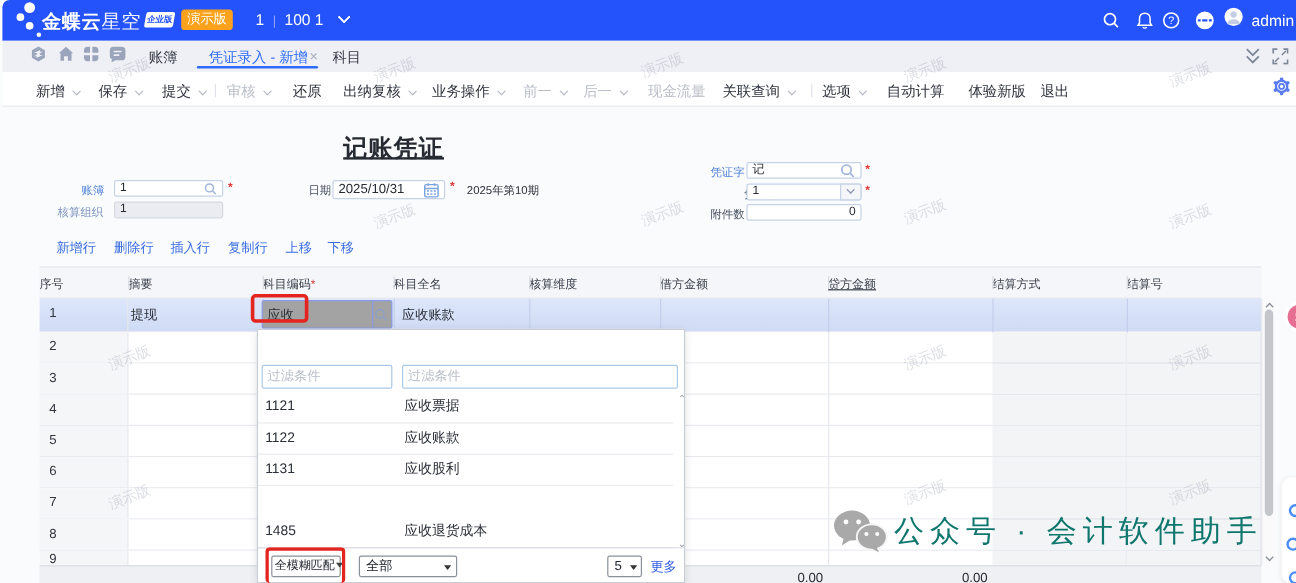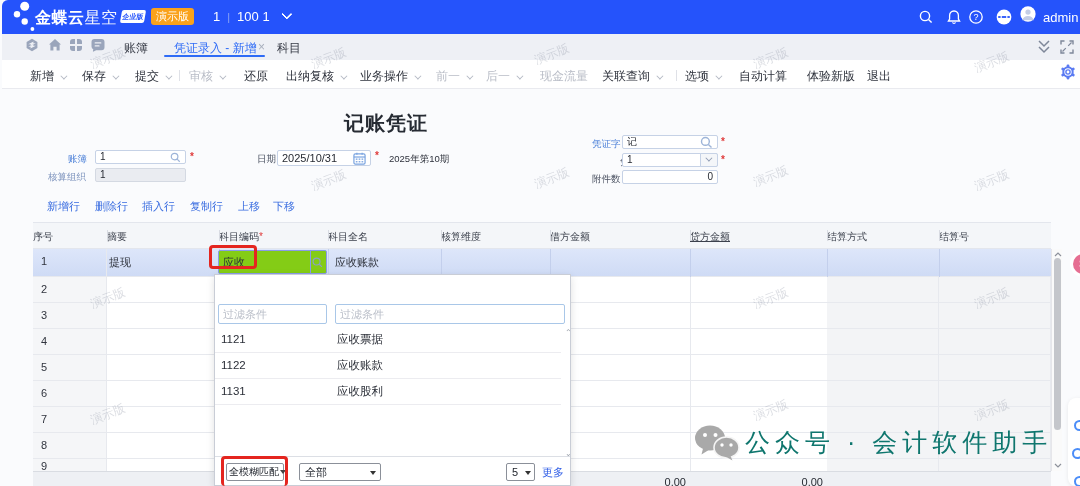--- a/index.html
+++ b/index.html
@@ -22,21 +22,21 @@
   .tab { position:absolute; top:6px; font-size:12px; color:#363a45; }
   .tab.active { color:#2e6bf6; }
   #tabline { position:absolute; left:162px; top:21px; width:101px; height:2px; background:#2e6bf6; border-radius:1px; }
   
   #toolbar { position:absolute; left:2px; top:60px; right:0; height:29px; background:#fff; border-bottom:1px solid #e9eaef; }
   .ti { position:absolute; top:8px; font-size:12px; color:#2e323c; white-space:nowrap; }
   .ti.dis { color:#b9bdc7; }
   .car { display:inline-block; width:5px; height:5px; border-right:1.2px solid #b3b8c3; border-bottom:1.2px solid #b3b8c3; transform:rotate(45deg) translateY(-2px); margin-left:6px; }
   .tdiv { position:absolute; top:10px; width:1px; height:11px; background:#dfe1e7; }
   
-  #title { position:absolute; left:286px; top:110px; width:200px; text-align:center; font-size:20px; font-weight:bold; color:#262b33; letter-spacing:1px;}
+  #title { position:absolute; left:286px; top:110px; width:200px; text-align:left; font-size:20px; font-weight:bold; color:#262b33; letter-spacing:1px;text-decoration:underline;}
   .lbl { position:absolute; font-size:9.5px; color:#495060; white-space:nowrap; }
   .lbl.blue { color:#4c80d8; }
   .ipt { position:absolute; background:#fff; border:1px solid #c6d2e6; border-radius:2px; font-size:10px; color:#272b33; padding:0 4px; }
   .star { position:absolute; color:#e03a3a; font-size:10px; font-weight:bold; }
   
   .glink { position:absolute; top:199px; font-size:11px; color:#3a6de0; }
   
   #tbl { position:absolute; left:33px; top:222px; width:1029px; height:264px; }
   .hdrow { position:absolute; left:0; top:0; width:1018px; height:27px; background:#f4f6f9; border-top:1px solid #e3e6ed; border-bottom:1px solid #e3e6ed; }
   .hc { position:absolute; top:7px; font-size:10px; color:#3c414d; }
@@ -312,21 +312,21 @@
   <div id="sbar">
     <svg class="abs" style="left:2px;top:2px" width="8" height="8" viewBox="0 0 8 8">
         <path d="M1 5 L4 2 L7 5" fill="none" stroke="#8d919b" stroke-width="1.2"></path>
       </svg>
     <div id="sthumb"></div>
     <svg class="abs" style="left:2px;top:212px" width="8" height="8" viewBox="0 0 8 8">
         <path d="M1 3 L4 6 L7 3" fill="none" stroke="#8d919b" stroke-width="1.2"></path>
       </svg>
   </div>
 
-  <div class="abs" style="left:185px;top:28px;width:109px;height:24px;background:#84cc16;border:1px solid #8a9be6;border-radius:2px;z-index:7;">
+  <div class="abs" style="left:185px;top:28px;width:109px;height:24px;background:#a3a3a3;border:1px solid #8a9be6;border-radius:2px;z-index:7;">
     <div class="abs" style="left:4px;top:4px;font-size:11px;color:#2b2f38;">应收</div>
     <div class="abs" style="right:0;top:0;width:16px;height:100%;border-left:1px solid #8a9be6;"></div>
     <svg class="abs" style="right:3px;top:6px" width="11" height="11" viewBox="0 0 12 12">
         <circle cx="5" cy="5" r="3.8" fill="none" stroke="#8aa0c8" stroke-width="1.2"></circle>
         <line x1="7.9" y1="7.9" x2="10.8" y2="10.8" stroke="#8aa0c8" stroke-width="1.2"></line>
       </svg>
   </div>
 </div>
 
 <div class="wm" style="left:90px;top:50px;">演示版</div>
@@ -353,20 +353,24 @@
       <span class="c2">应收票据</span>
     </div>
   <div class="ddrow" style="top:78px;">
       <span class="c1">1122</span>
       <span class="c2">应收账款</span>
     </div>
   <div class="ddrow" style="top:104px;padding-left:30px;">
       <span class="c1">1131</span>
       <span class="c2">应收股利</span>
     </div>
+  <div class="ddrow" style="top:156px;">
+      <span class="c1">1485</span>
+      <span class="c2">应收退货成本</span>
+    </div>
   <div class="abs" style="left:350px;top:53px;font-size:8px;color:#9aa0aa;">⌃</div>
   <div class="abs" style="left:350px;top:174px;font-size:8px;color:#9aa0aa;">⌄</div>
   <div class="abs" style="left:0;top:181px;width:100%;height:31px;border-top:1px solid #dcdfe5;">
     <div class="abs" style="left:11px;top:6px;width:58px;height:18px;border:1px solid #8b9099;border-radius:2px;font-size:10px;color:#22262e;line-height:16px;padding-left:2px;white-space:nowrap;">全模糊匹配<span style="display:inline-block;margin-left:1px;width:0;height:0;border-left:3px solid transparent;border-right:3px solid transparent;border-top:4px solid #444;vertical-align:middle;"></span></div>
     <div class="abs" style="left:84px;top:6px;width:82px;height:18px;border:1px solid #8b9099;border-radius:2px;font-size:11px;color:#22262e;line-height:16px;padding-left:5px;">全部<span style="position:absolute;right:4px;top:7px;width:0;height:0;border-left:3.5px solid transparent;border-right:3.5px solid transparent;border-top:4.5px solid #333;"></span></div>
     <div class="abs" style="left:291px;top:6px;width:29px;height:18px;border:1px solid #8b9099;border-radius:2px;font-size:11px;color:#22262e;line-height:16px;padding-left:5px;">5<span style="position:absolute;right:3px;top:7px;width:0;height:0;border-left:3.5px solid transparent;border-right:3.5px solid transparent;border-top:4.5px solid #333;"></span></div>
     <div class="abs" style="left:327px;top:8px;font-size:11px;color:#2e5ce6;">更多</div>
   </div>
 </div>
 

